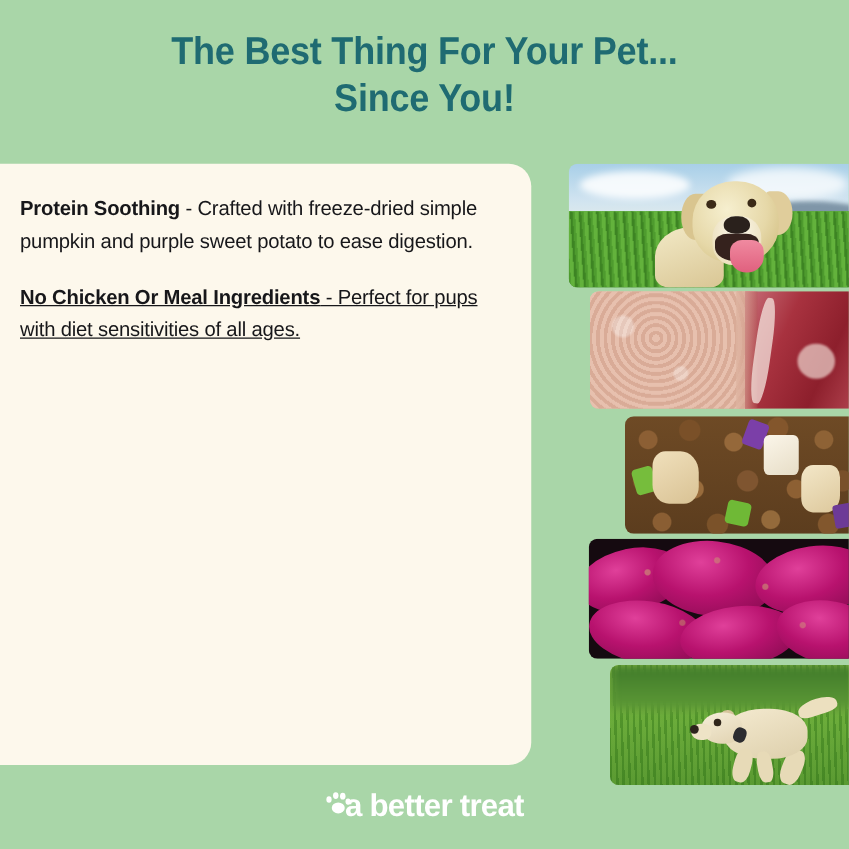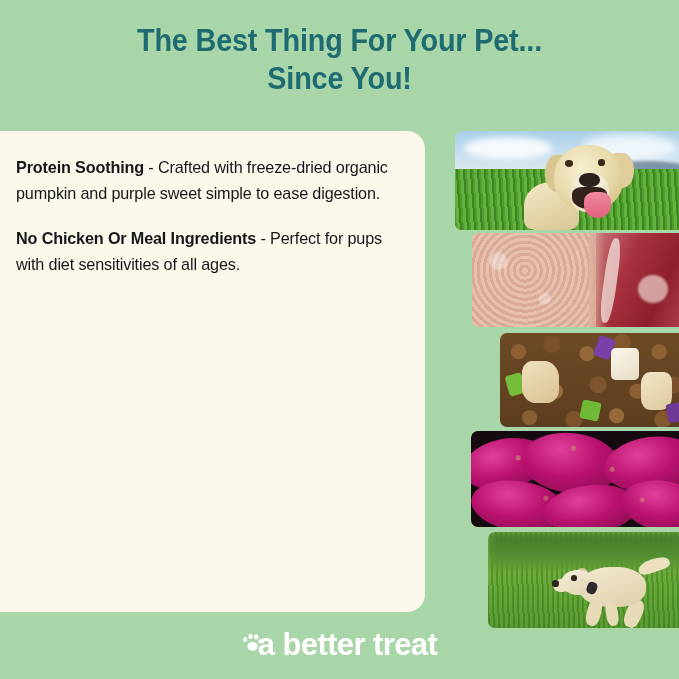--- a/index.html
+++ b/index.html
@@ -48,21 +48,21 @@
     box-sizing: border-box;
     padding: 24px 22px 20px 36px;
   }
   .benefit {
     color: #17171a;
     font-size: 16.2px;
     line-height: 25.5px;
     margin: 0 0 20px 0;
     letter-spacing: -0.15px;
   }
-  .benefit:last-child { margin-bottom: 0; }
+  .benefit:last-child { margin-bottom: 0; text-decoration: underline; }
   .benefit .bterm {
     font-weight: bold;
   }
 
   
   .photo-strip {
     position: absolute;
     left: 0;
     top: 0;
     width: 679px;
@@ -323,40 +323,40 @@
     gap: 9px;
   }
   .brand-mark {
     position: relative;
     width: 20px;
     height: 30px;
     flex: 0 0 auto;
   }
   .brand-text {
     color: #ffffff;
-    font-size: 31px;
+    font-size: 25px;
     font-weight: bold;
     letter-spacing: -0.6px;
     line-height: 34px;
     white-space: nowrap;
     margin-left: -13px;
     text-align: center;
   }
 </style>
 </head>
 <body>
 
 <div class="headline">
   <span class="hl-line">The Best Thing For Your Pet...</span>
   <span class="hl-line">Since You!</span>
 </div>
 
 <div class="benefits-card">
   <p class="benefit">
-    <span class="bterm">Protein Soothing</span><span> - Crafted with freeze-dried organic pumpkin and purple sweet simple to ease digestion.</span>
+    <span class="bterm">Protein Soothing</span><span> - Crafted with freeze-dried simple pumpkin and purple sweet potato to ease digestion.</span>
   </p>
   <p class="benefit">
     <span class="bterm">No Chicken Or Meal Ingredients</span><span> - Perfect for pups with diet sensitivities of all ages.</span>
   </p>
 </div>
 
 <div class="photo-strip">
 
   <div class="photo ph-dog-grass">
     <div class="ph-inner">

